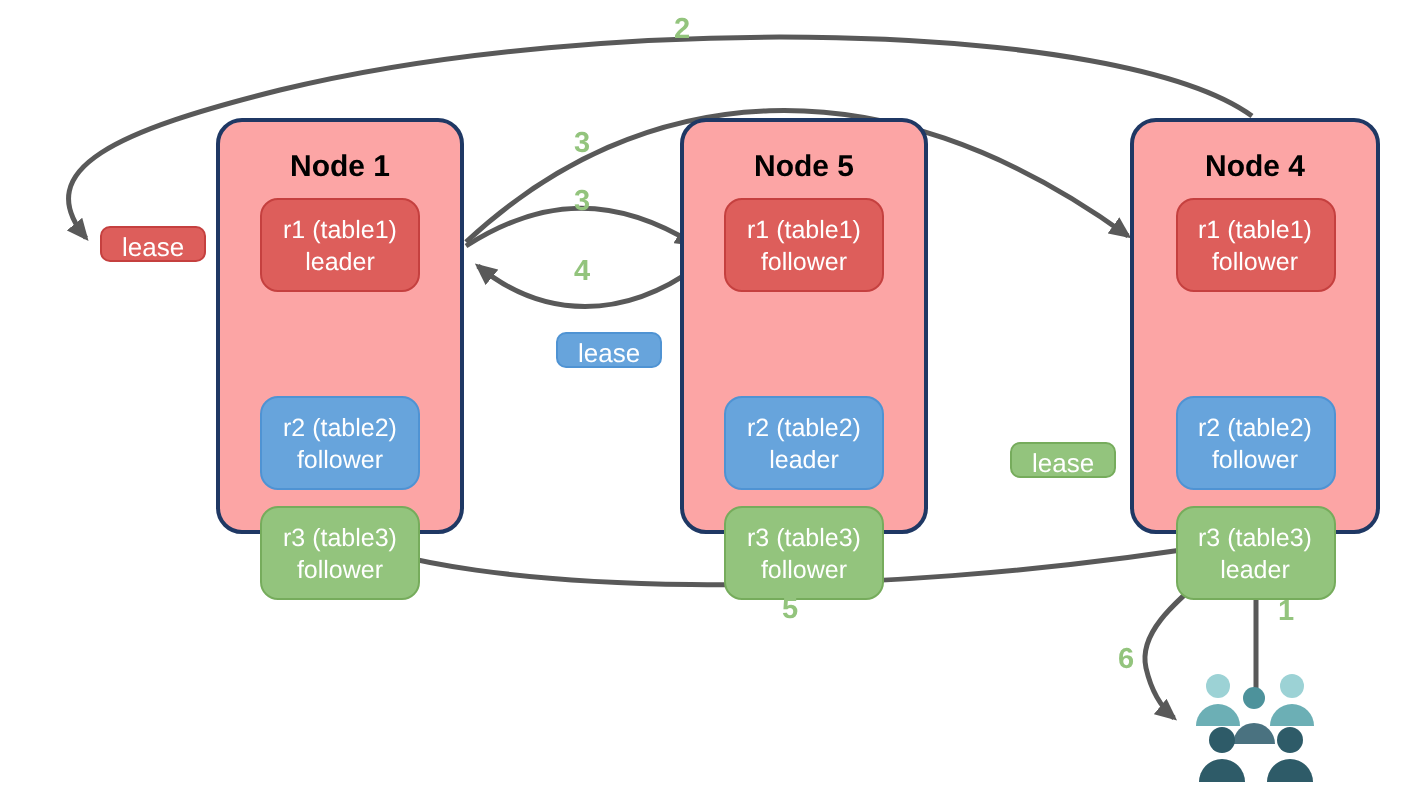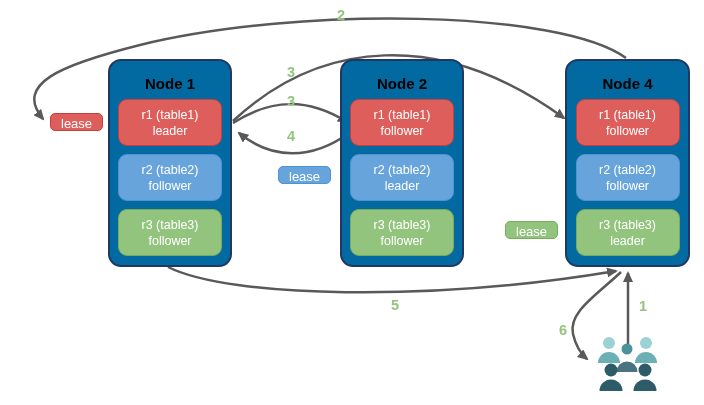--- a/index.html
+++ b/index.html
@@ -4,35 +4,35 @@
 <style>
   html,body{margin:0;padding:0;background:#ffffff;}
   .canvas{
     position:relative;width:704px;height:405px;background:#ffffff;overflow:hidden;
     font-family:"Liberation Sans",sans-serif;
   }
   .arrow-layer{position:absolute;left:0;top:0;width:704px;height:405px;}
   .arrow{fill:none;stroke:#595959;stroke-width:2.5;}
   .node{
     position:absolute;top:59px;width:124px;height:208px;box-sizing:border-box;
-    background:#0369a1;border:2px solid #1F3864;border-radius:13px;
+    background:#fca5a5;border:2px solid #1F3864;border-radius:13px;
     display:flex;flex-direction:column;align-items:center;padding-top:9px;
   }
   .node.n1{left:108px}
   .node.n2{left:340px}
   .node.n3{left:565px;width:125px}
   .node-title{height:27px;line-height:27px;font-size:15px;font-weight:bold;color:#000000;}
   .replicas{display:flex;flex-direction:column;gap:8px;margin-top:2px;}
   .replica{
-    width:104px;height:47px;box-sizing:border-box;border-radius:9px;
+    width:80px;height:47px;box-sizing:border-box;border-radius:9px;
     display:flex;flex-direction:column;align-items:center;justify-content:center;
     color:#ffffff;font-size:12.5px;line-height:1.28;text-align:right;
   }
   .replica.red{background:#DD5E5B;border:1.5px solid #C5403F;}
-  .replica.blue{background:#67A4DC;border:1.5px solid #4F93D3;}
+  .replica.blue{background:#67A4DC;border:1.5px solid #4F93D3;margin-top:44px;}
   .replica.green{background:#93C47D;border:1.5px solid #76AC5C;}
   .lease{
     position:absolute;box-sizing:border-box;height:18px;line-height:19px;
     padding:0 10px;border-radius:5px;color:#ffffff;font-size:13px;text-align:center;
   }
   .lease.red{left:50px;top:113px;background:#DD5E5B;border:1.5px solid #C5403F;}
   .lease.blue{left:278px;top:166px;background:#67A4DC;border:1.5px solid #4F93D3;}
   .lease.green{left:505px;top:221px;background:#93C47D;border:1.5px solid #76AC5C;}
   .num{
     position:absolute;transform:translate(-50%,-50%);
@@ -85,21 +85,21 @@
         <span>follower</span>
       </div>
       <div class="replica green">
         <span>r3 (table3)</span>
         <span>follower</span>
       </div>
     </div>
   </div>
 
   <div class="node n2">
-    <div class="node-title">Node 2</div>
+    <div class="node-title">Node 5</div>
     <div class="replicas">
       <div class="replica red">
         <span>r1 (table1)</span>
         <span>follower</span>
       </div>
       <div class="replica blue">
         <span>r2 (table2)</span>
         <span>leader</span>
       </div>
       <div class="replica green">

